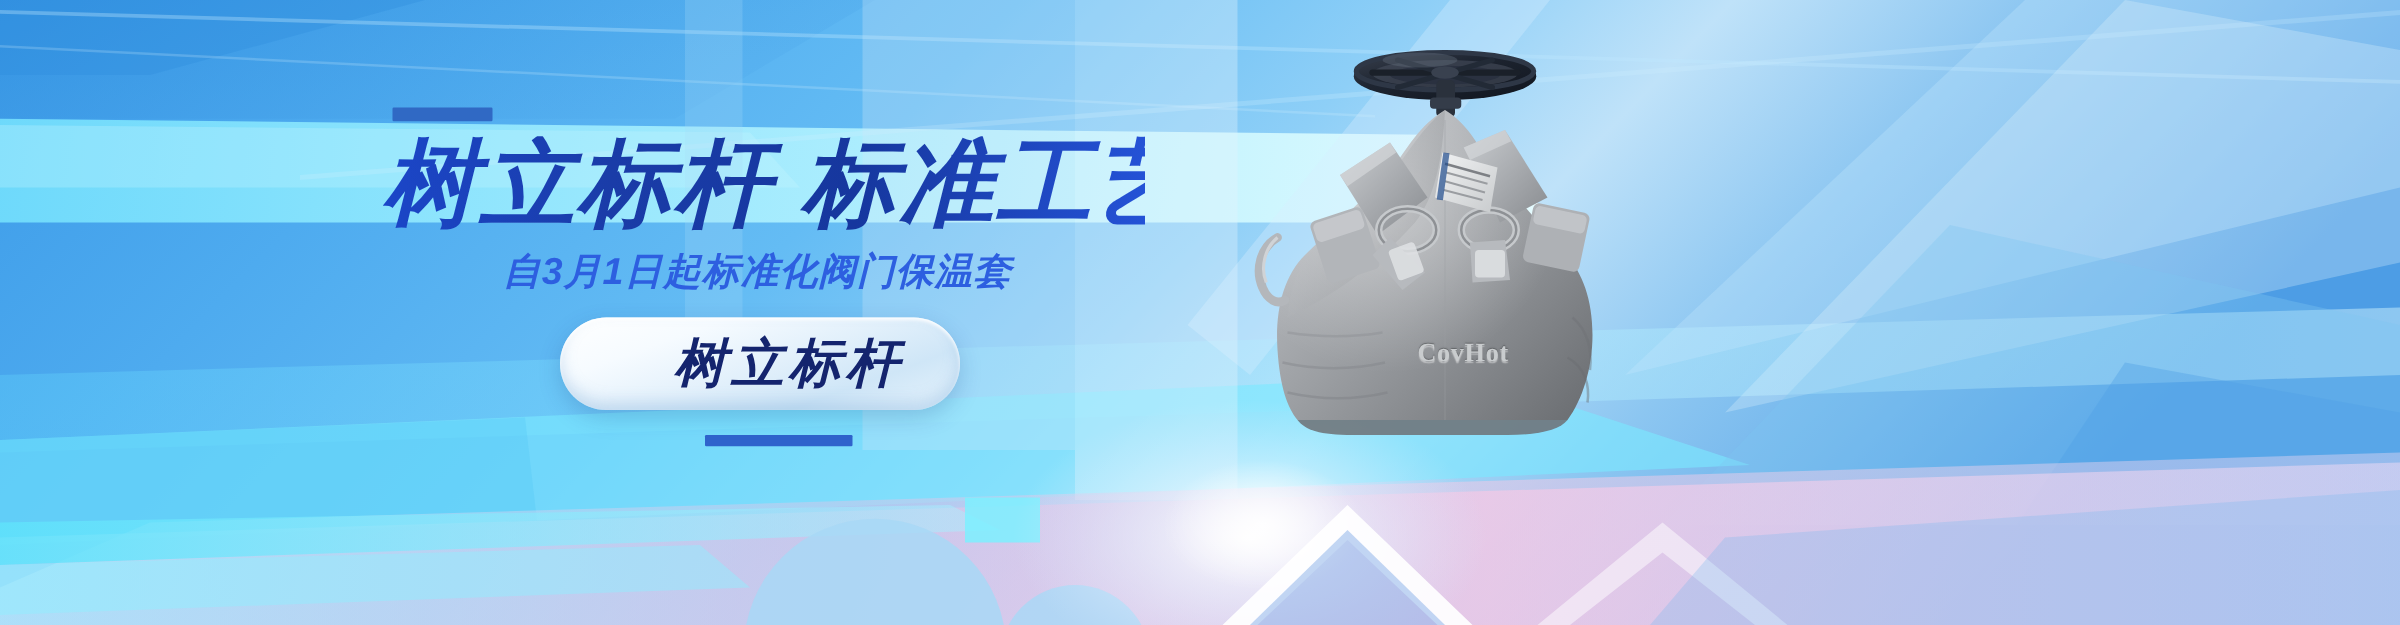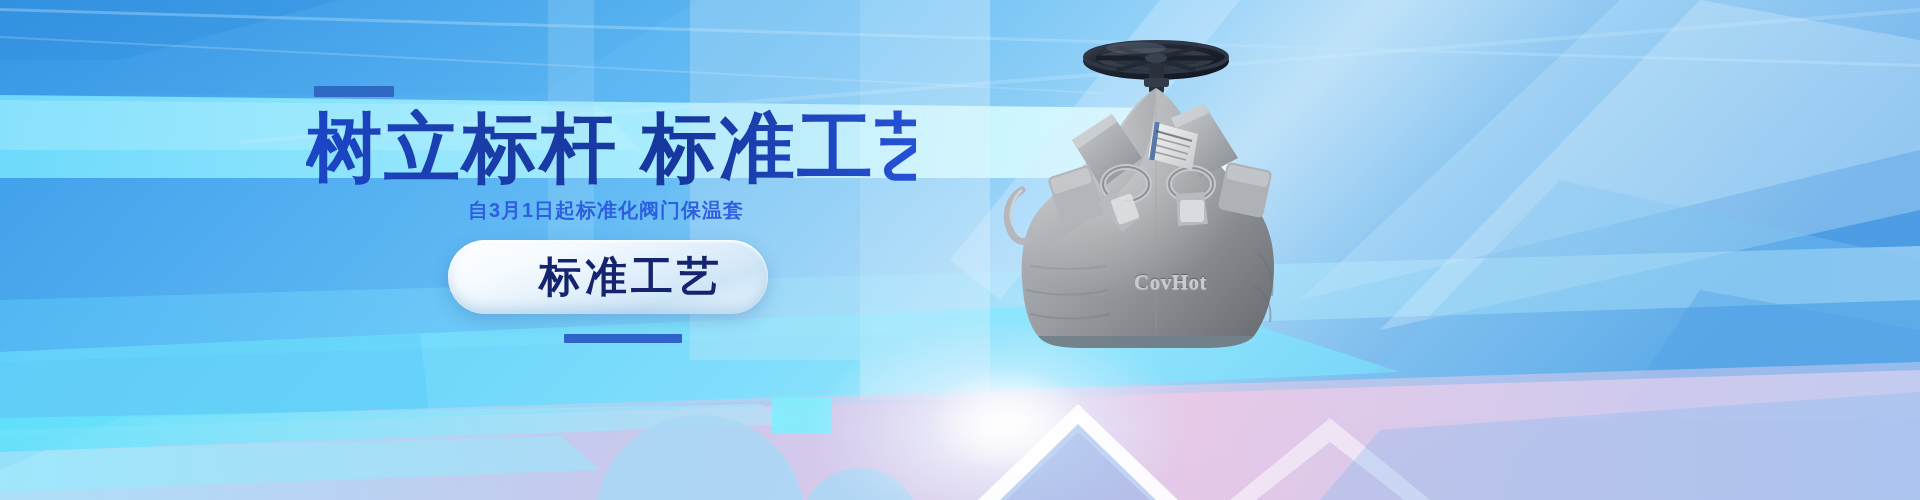--- a/index.html
+++ b/index.html
@@ -18,31 +18,31 @@
   .product svg{width:100%;height:100%;display:block;}
   .product-brand{
     position:absolute;left:148px;top:252px;
     font-size:21px;font-weight:700;letter-spacing:.5px;
     color:#c9ccce;text-shadow:0 1px 1px rgba(255,255,255,.45),0 -1px 1px rgba(60,62,64,.55);
     font-family:"Liberation Serif","DejaVu Serif",serif;
     pointer-events:none;
   }
 
   
-  .copy{position:absolute;left:296px;top:86px;width:620px;}
+  .copy{position:absolute;left:296px;top:86px;width:620px;font-style:italic;}
   .dash{width:80px;height:11px;background:#3069c4;margin:0 0 12px 18px;border-radius:1px;}
   .headline{
     font-size:76px;line-height:1.02;font-weight:700;letter-spacing:2px;
     color:#16379e;white-space:nowrap;margin:0 0 2px 10px;
     background:linear-gradient(90deg,#1b46c8 0%,#1a3ca8 30%,#16379e 62%,#2452d6 100%);
     -webkit-background-clip:text;background-clip:text;-webkit-text-fill-color:transparent;
     text-shadow:none;
   }
   .subhead{
-    font-size:20px;font-weight:700;color:#2d5fe0;letter-spacing:1px;
+    font-size:30px;font-weight:700;color:#2d5fe0;letter-spacing:1px;
     text-align:center;margin:10px 0 0 0;white-space:nowrap;
   }
   .pill-wrap{position:relative;margin:16px 0 0 152px;}
   .pill{
     position:relative;width:320px;height:74px;border-radius:40px;
     background:linear-gradient(160deg,#ffffff 0%,#f6fbff 26%,#e2f0fb 52%,#cfe6f7 74%,#e8f4fd 100%);
     box-shadow:0 6px 18px rgba(30,70,140,.22),inset 0 2px 3px rgba(255,255,255,.95),inset 0 -6px 12px rgba(120,170,215,.35);
     display:flex;align-items:center;justify-content:center;
   }
   .pill-text{
@@ -266,19 +266,19 @@
     </svg>
     <div class="product-brand">CovHot</div>
   </div>
 
   <div class="copy">
     <div class="dash"></div>
     <div class="headline">树立标杆 标准工艺</div>
     <div class="subhead">自3月1日起标准化阀门保温套</div>
     <div class="pill-wrap">
       <div class="pill">
-        <span class="pill-text">标准工艺</span>
+        <span class="pill-text">树立标杆</span>
       </div>
     </div>
     <div class="underbar"></div>
   </div>
 
 </div>
 
 </body></html>

